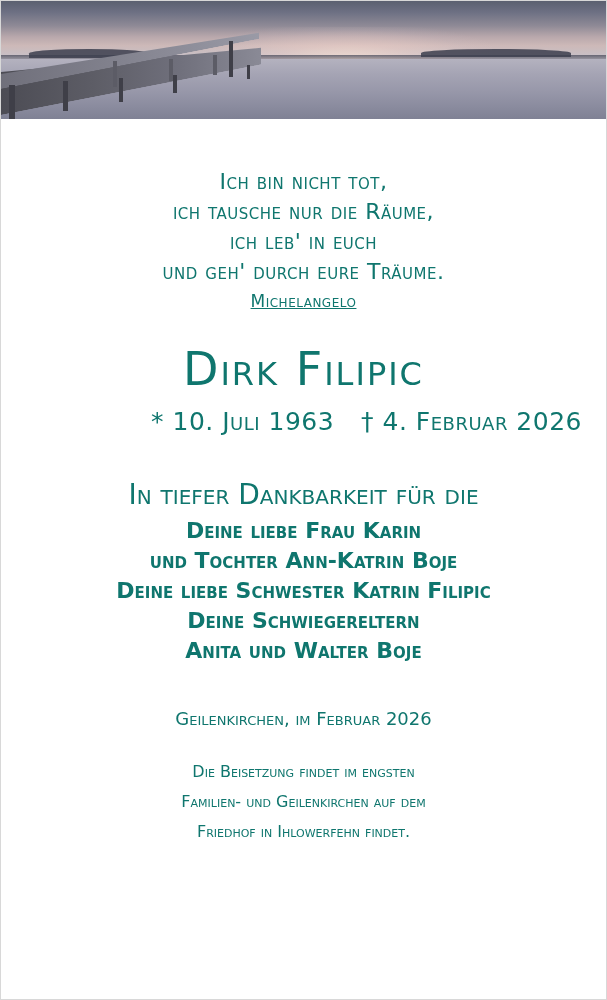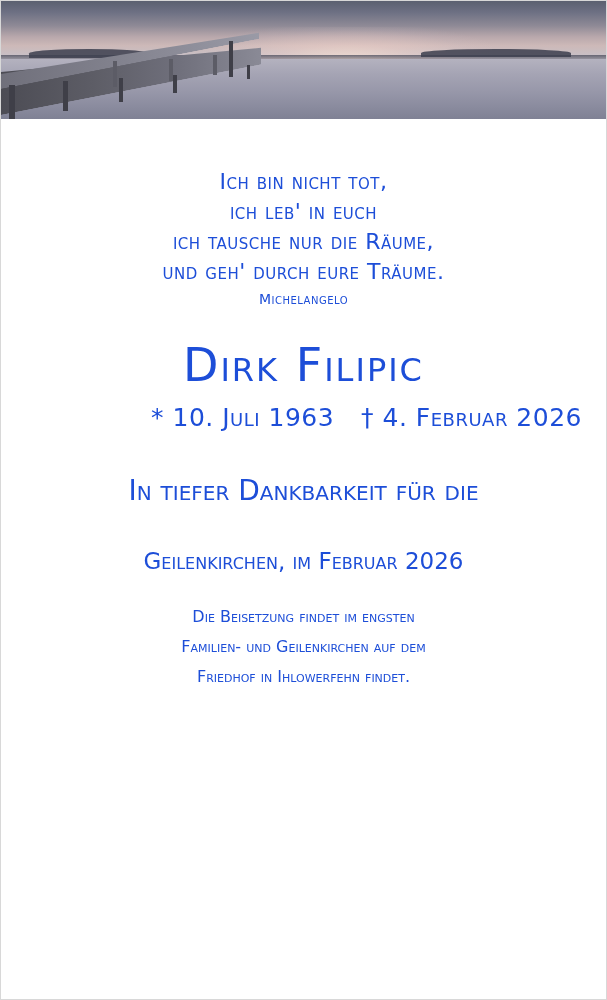--- a/index.html
+++ b/index.html
@@ -114,37 +114,38 @@
     position: absolute;
     width: 4px;
     background: #3f3f48;
   }
   .post.r { background: #5c5c66; }
 
   
   .body {
     padding: 0 24px;
     text-align: center;
-    color: #1d4ed8;
+    color: #0f766e;
     font-variant: small-caps;
     margin-top: 12px;
   }
   .verse {
     margin-top: 48px;
     font-size: 22px;
     line-height: 30px;
     letter-spacing: 0.5px;
     font-variant: small-caps;
   }
   .verse div { white-space: nowrap; }
   .verse-author {
     margin-top: 4px;
-    font-size: 14px;
+    font-size: 17px;
     letter-spacing: 0.5px;
     font-variant: small-caps;
+    text-decoration: underline;
   }
   .name {
     margin-top: 34px;
     font-size: 46px;
     letter-spacing: 2px;
     font-variant: small-caps;
     line-height: 1.05;
   }
   .dates {
     margin-top: 14px;
@@ -168,21 +169,21 @@
   }
   .mourners {
     margin-top: 6px;
     font-size: 22px;
     line-height: 30px;
     font-weight: bold;
     font-variant: small-caps;
   }
   .place {
     margin-top: 42px;
-    font-size: 23px;
+    font-size: 18px;
     font-variant: small-caps;
   }
   .funeral {
     margin-top: 28px;
     font-size: 16px;
     line-height: 30px;
     font-variant: small-caps;
   }
 </style>
 </head>
@@ -210,41 +211,48 @@
       <div class="post r" style="left:212px;top:34px; height:20px; width:4px;"></div>
       <div class="post" style="left:228px;top:20px; height:36px; width:4px;"></div>
       <div class="post" style="left:246px;top:44px; height:14px; width:3px;"></div>
     </div>
   </div>
 
   <div class="body">
 
     <div class="verse">
       <div>Ich bin nicht tot,</div>
+      <div>ich tausche nur die Räume,</div>
       <div>ich leb' in euch</div>
-      <div>ich tausche nur die Räume,</div>
       <div>und geh' durch eure Träume.</div>
     </div>
     <div class="verse-author">Michelangelo</div>
 
     <div class="name">Dirk Filipic</div>
 
     <div class="dates">
       <span>*</span>
       <span>10. Juli 1963</span>
       <span class="sep"></span>
       <span>†</span>
       <span>4. Februar 2026</span>
     </div>
 
     <div class="thanks">
       <div>In tiefer Dankbarkeit für die</div>
     </div>
 
 
+    <div class="mourners">
+      <div>Deine liebe Frau Karin</div>
+      <div>und Tochter Ann-Katrin Boje</div>
+      <div>Deine liebe Schwester Katrin Filipic</div>
+      <div>Deine Schwiegereltern</div>
+      <div>Anita und Walter Boje</div>
+    </div>
 
     <div class="place">Geilenkirchen, im Februar 2026</div>
 
     <div class="funeral">
       <div>Die Beisetzung findet im engsten</div>
       <div>Familien- und Geilenkirchen auf dem</div>
       <div>Friedhof in Ihlowerfehn findet.</div>
     </div>
 
   </div>

